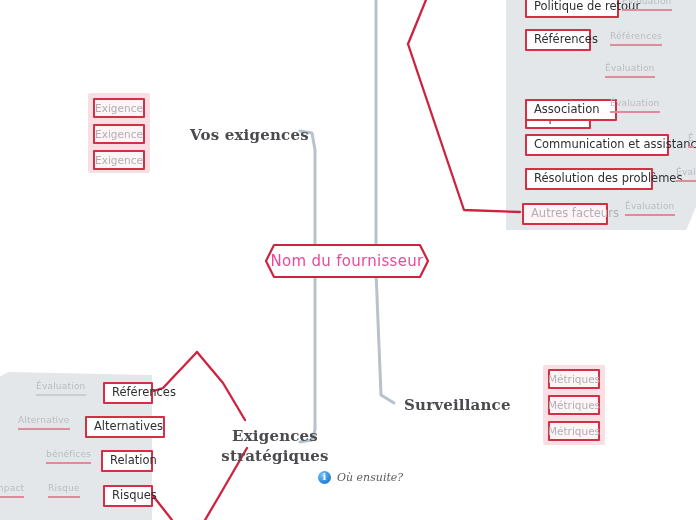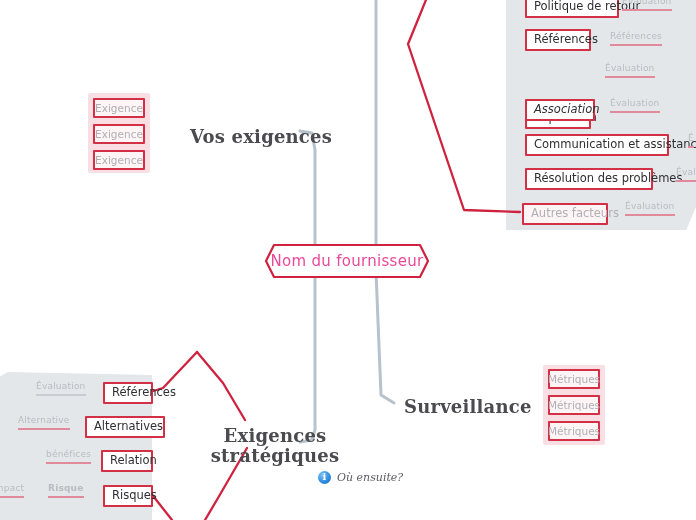--- a/index.html
+++ b/index.html
@@ -53,21 +53,21 @@
     color: #ec4899;
     letter-spacing: 0.3px;
     white-space: nowrap;
   }
 
   
   .branch-title {
     position: absolute;
     font-family: "DejaVu Serif", serif;
     font-weight: bold;
-    font-size: 18px;
+    font-size: 15px;
     color: #4a4a4f;
     white-space: nowrap;
     letter-spacing: 0.2px;
   }
   .branch-title.multiline {
     text-align: center;
     line-height: 20px;
     white-space: normal;
   }
   #title-vos-exigences { left: 190px; top: 126px; }
@@ -124,21 +124,21 @@
     font-size: 10.5px;
     height: 20px;
     padding: 0 22px;
     justify-content: center;
   }
 
   
   #topic-politique   { left: 525px; top: -4px;  width: 94px; }
   #topic-references  { left: 525px; top: 29px;  width: 66px; }
   #topic-reputation  { left: 525px; top: 64px;  width: 66px; margin-top: 43px; }
-  #topic-association { left: 525px; top: 99px;  width: 70px; font-style: italic; }
+  #topic-association { left: 525px; top: 99px;  width: 92px; }
   #topic-communication { left: 525px; top: 134px; width: 144px; }
   #topic-resolution  { left: 525px; top: 168px; width: 128px; }
   #topic-autres      { left: 522px; top: 203px; width: 86px; }
 
   
   #topic-criticite    { left: 103px; top: 382px; width: 50px; }
   #topic-alternatives { left: 85px;  top: 416px; width: 80px; }
   #topic-relation     { left: 101px; top: 450px; width: 52px; }
   #topic-risques      { left: 103px; top: 485px; width: 50px; }
 
@@ -171,21 +171,21 @@
   #sub-references  { left: 610px; top: 31px;  }
   #sub-reputation  { left: 605px; top: 63px;  }
   #sub-association { left: 610px; top: 98px;  }
   #sub-comm        { left: 688px; top: 133px; }
   #sub-resolution  { left: 676px; top: 167px; }
   #sub-autres      { left: 625px; top: 201px; }
 
   #sub-evaluation-l  { left: 36px; top: 381px; }
   #sub-alternative-l { left: 18px; top: 415px; }
   #sub-benefices-l   { left: 46px; top: 449px; }
-  #sub-risque-l      { left: 48px; top: 483px; font-weight: bold; }
+  #sub-risque-l      { left: 48px; top: 483px; }
   #sub-impact-l      { left: -8px; top: 483px; }
 
   
   #where-next {
     position: absolute;
     left: 318px;
     top: 471px;
     display: flex;
     align-items: center;
     gap: 6px;

